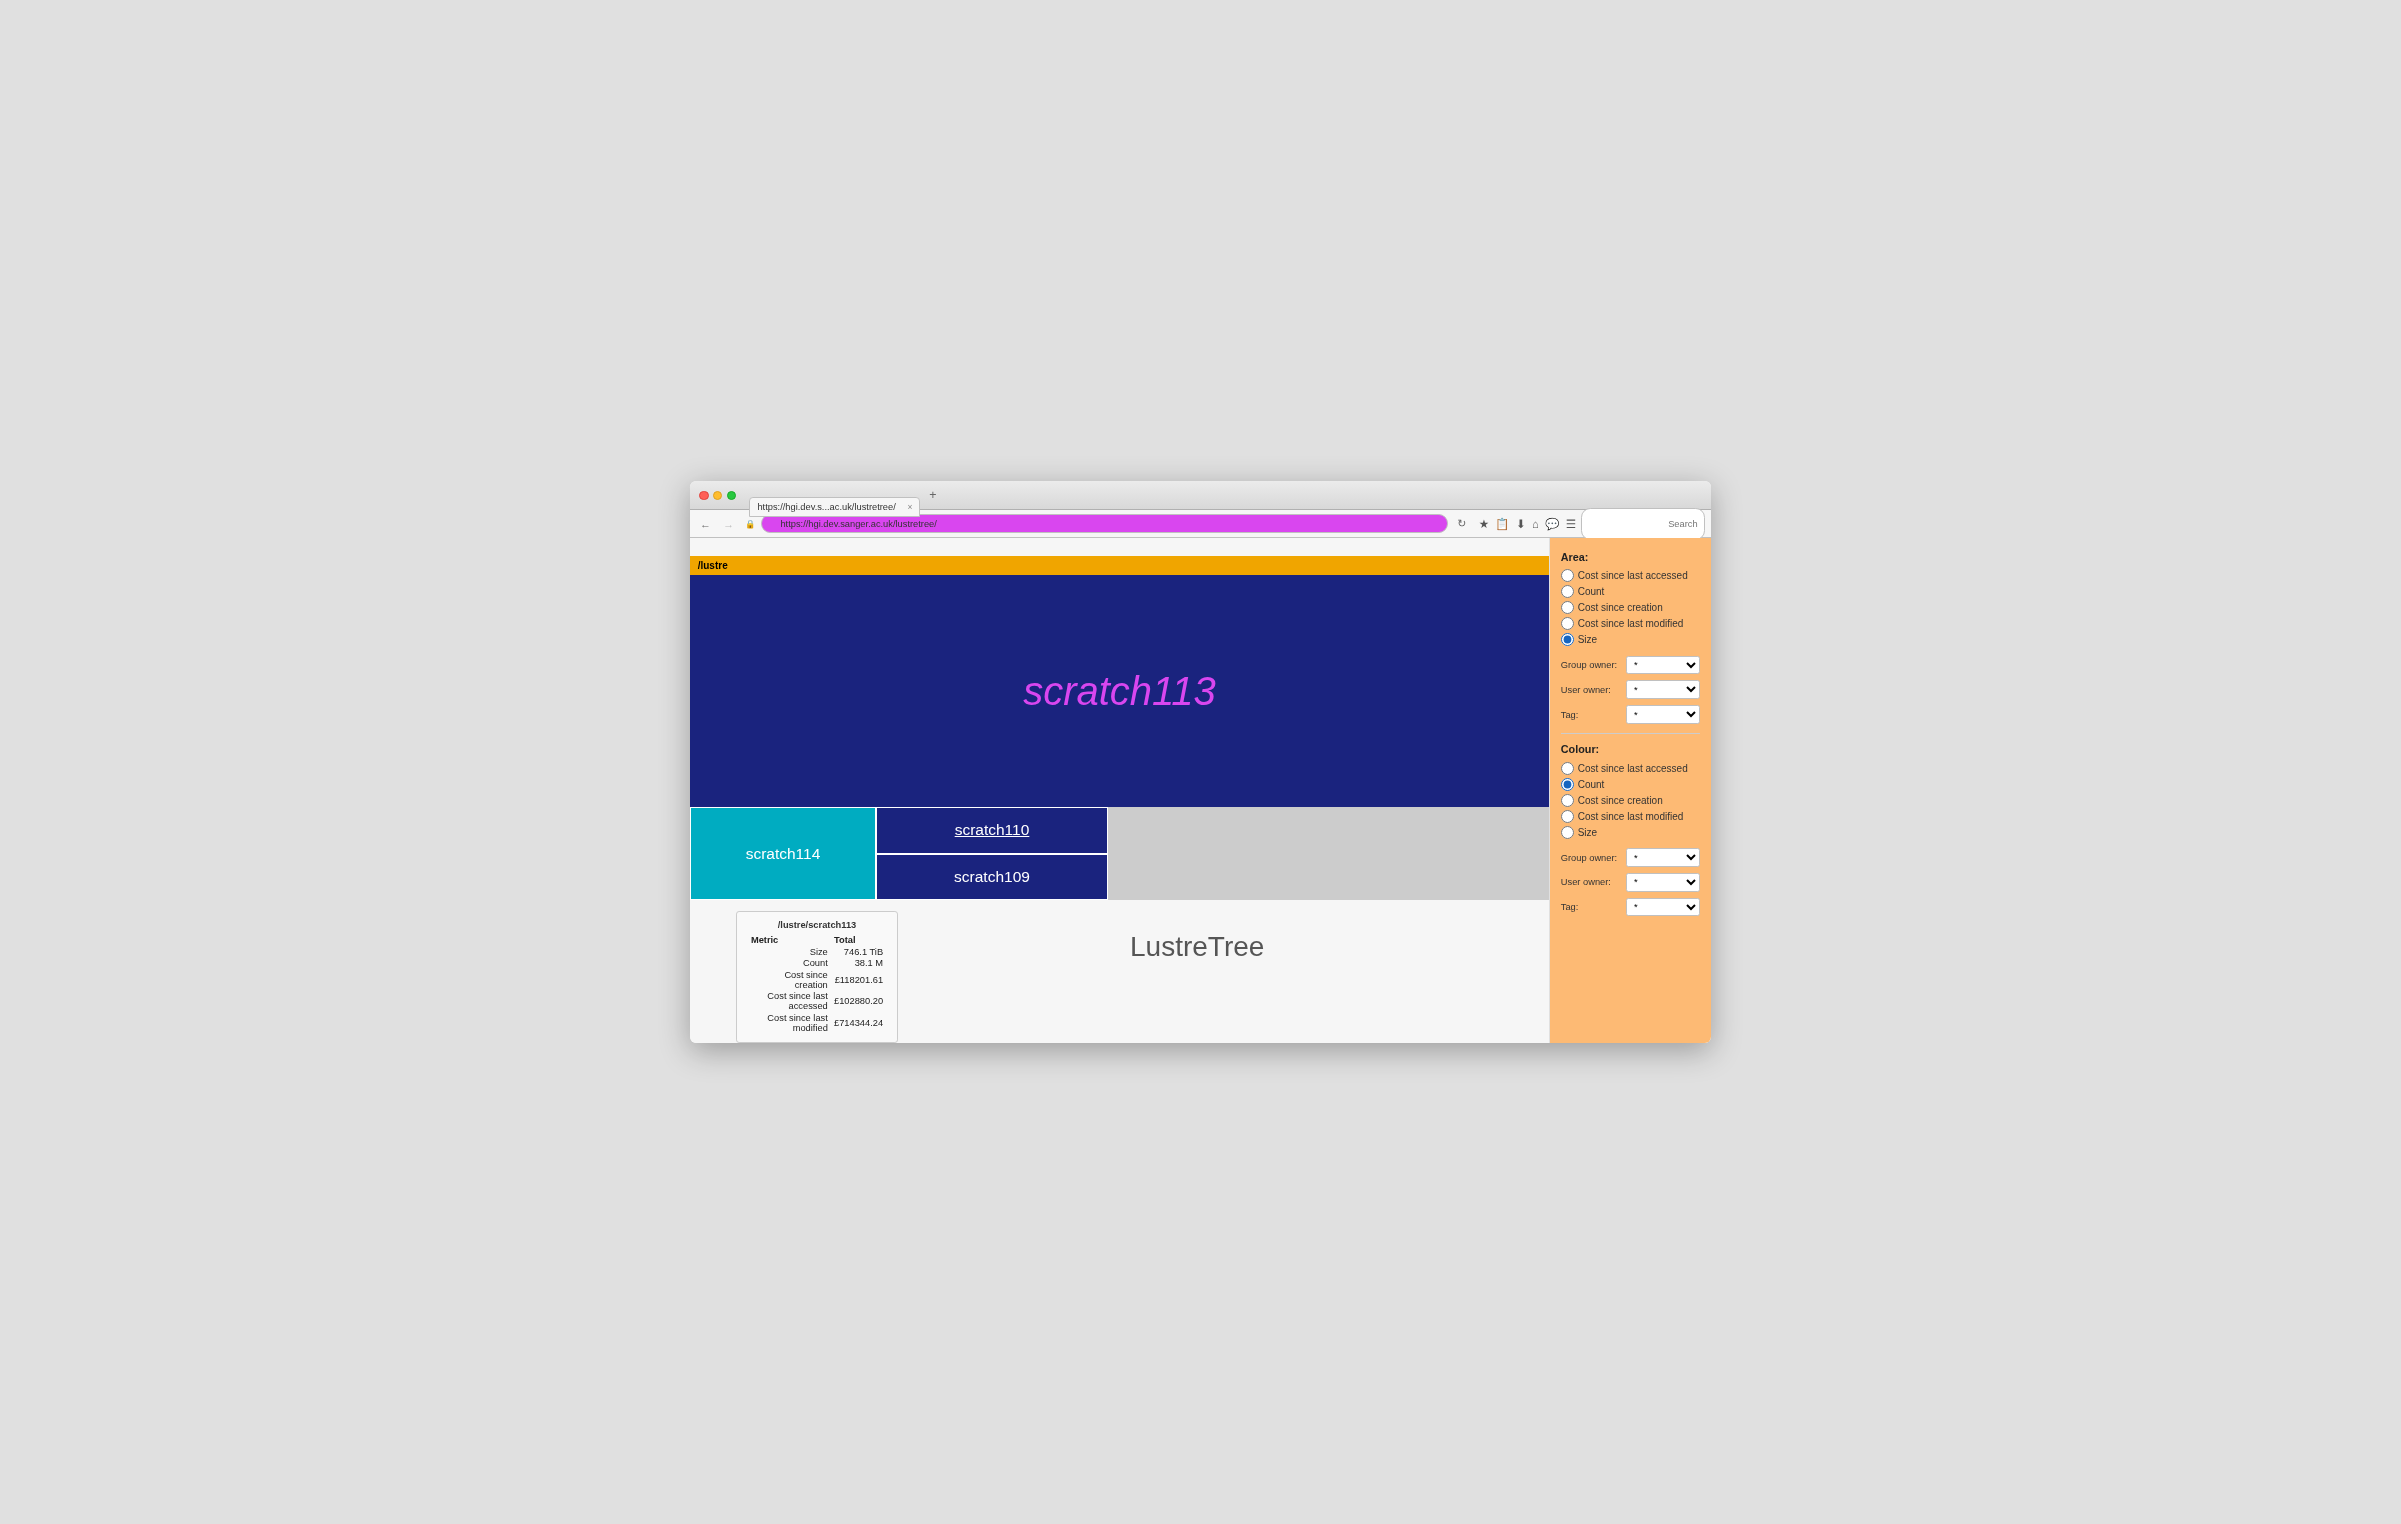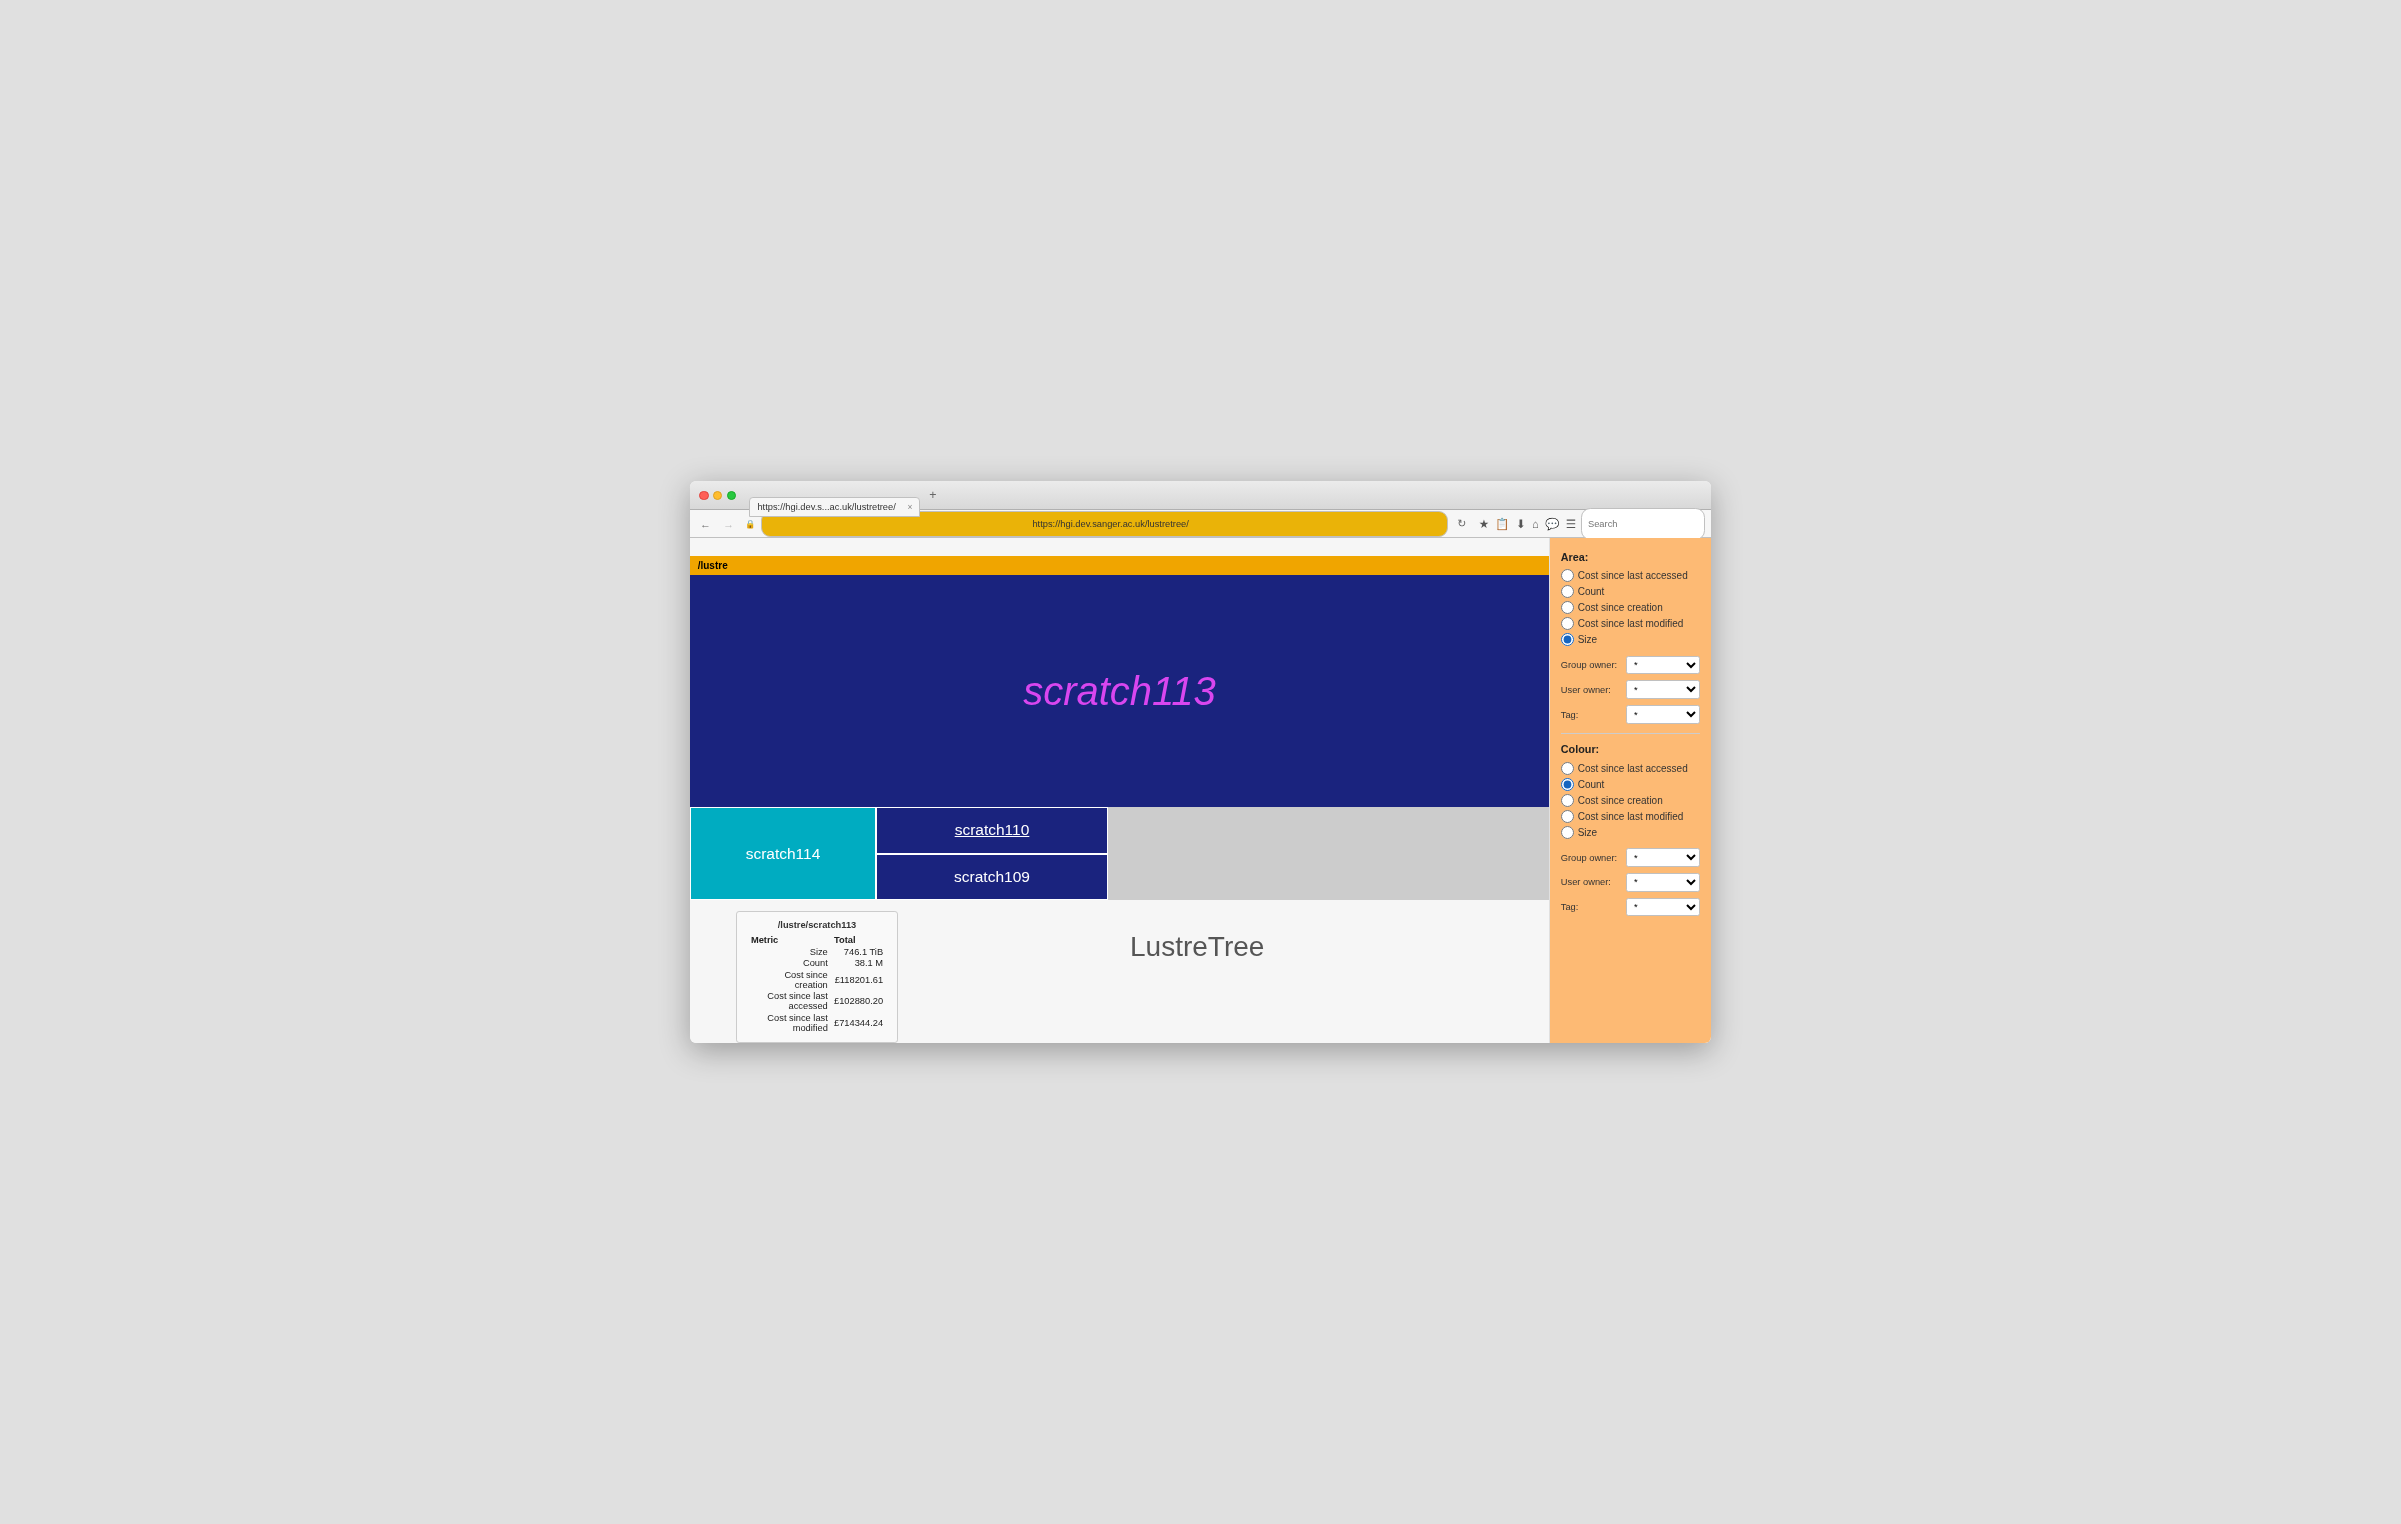--- a/index.html
+++ b/index.html
@@ -103,28 +103,27 @@
       color: #666;
       font-size: 10.8px;
       cursor: pointer;
       display: flex;
       align-items: center;
       justify-content: center;
     }
     .nav-btn:disabled { color: #bbb; cursor: default; }
     .url-field {
       flex: 1;
-      height: 26px;
+      height: 19px;
       border: 0.8px solid #c0c0c0;
       border-radius: 9.3px;
       padding: 0 6.2px 0 18.6px;
       font-size: 9.3px;
-      background: #eab308;
+      background: #d946ef;
       color: #333;
-      text-align: center;
     }
     .url-icon {
       margin-left: 3.1px;
       font-size: 8.5px;
       color: #666;
     }
     .toolbar-icons {
       display: flex;
       gap: 6.2px;
       margin-left: 3.1px;
@@ -134,20 +133,21 @@
       font-size: 11.6px;
     }
     .search-field {
       height: 32px;
       border: 0.8px solid #c0c0c0;
       border-radius: 9.3px;
       padding: 0 6.2px;
       font-size: 9.3px;
       width: 124px;
       background: white;
+      text-align: right;
     }
 
     
     .main-layout {
       display: flex;
       background: #f6f6f6;
     }
 
     
     .treemap-container {

